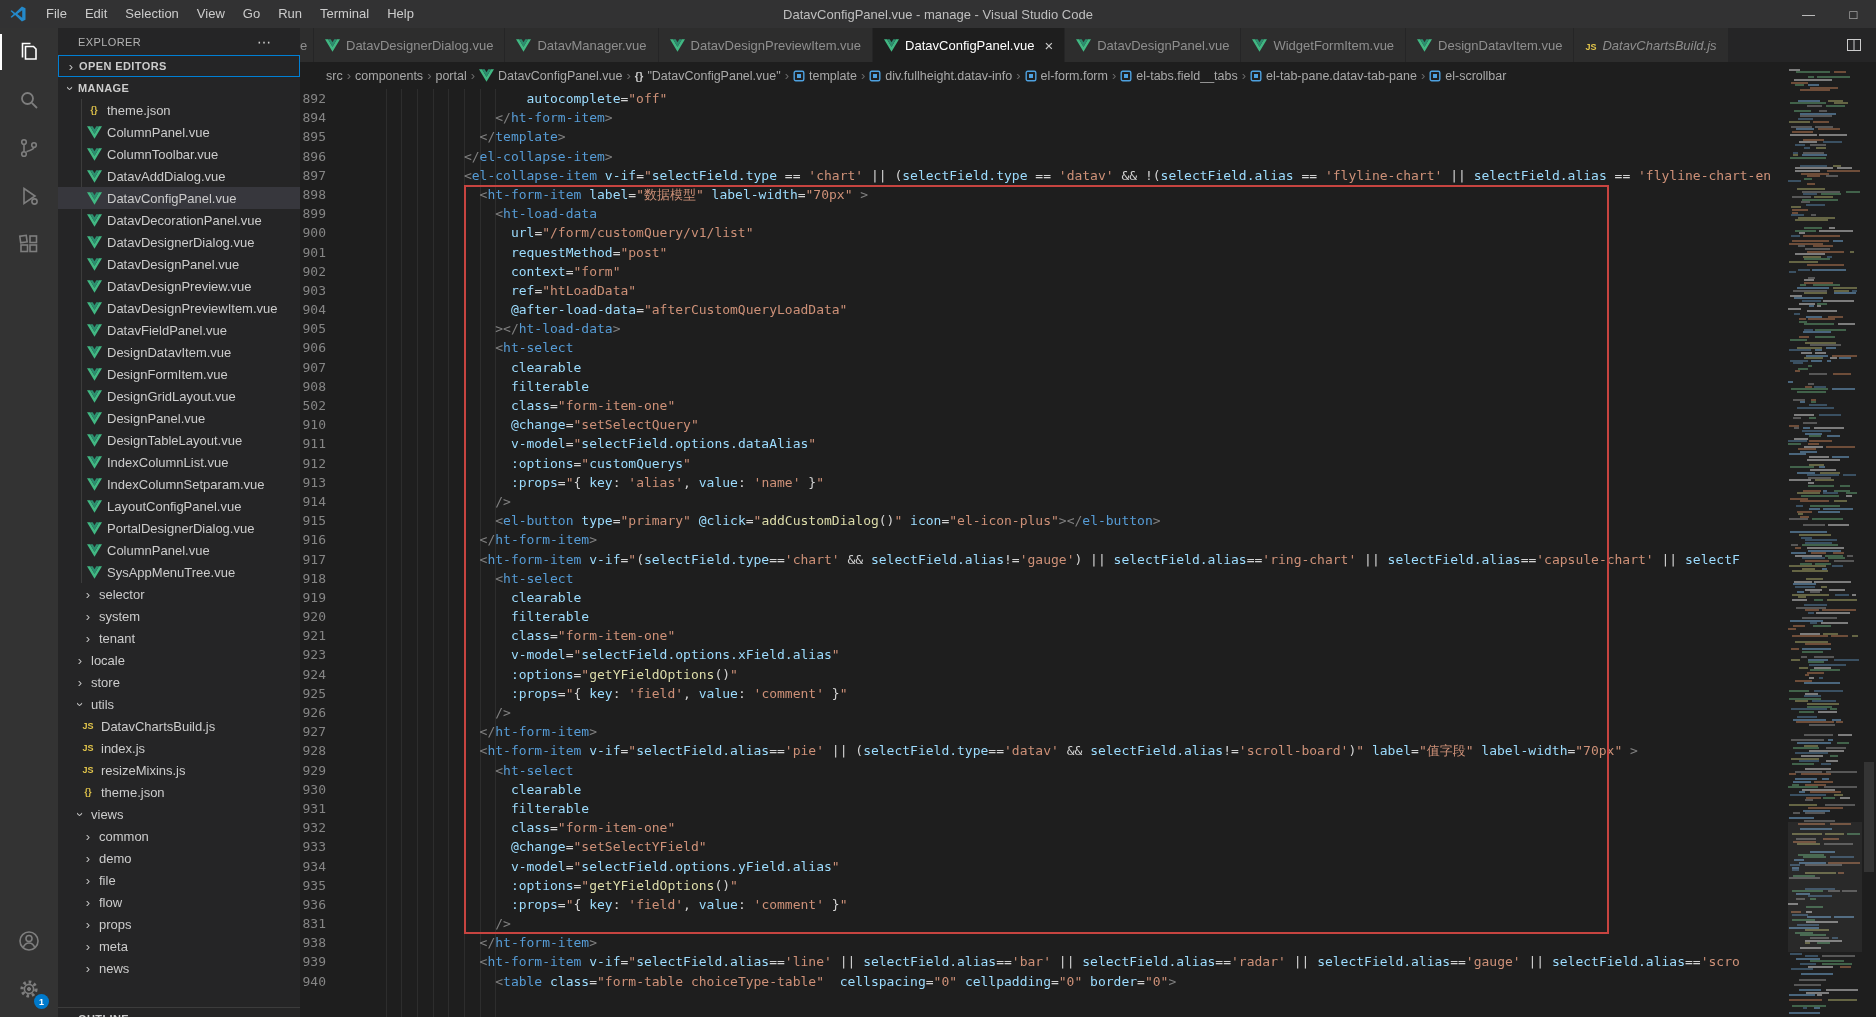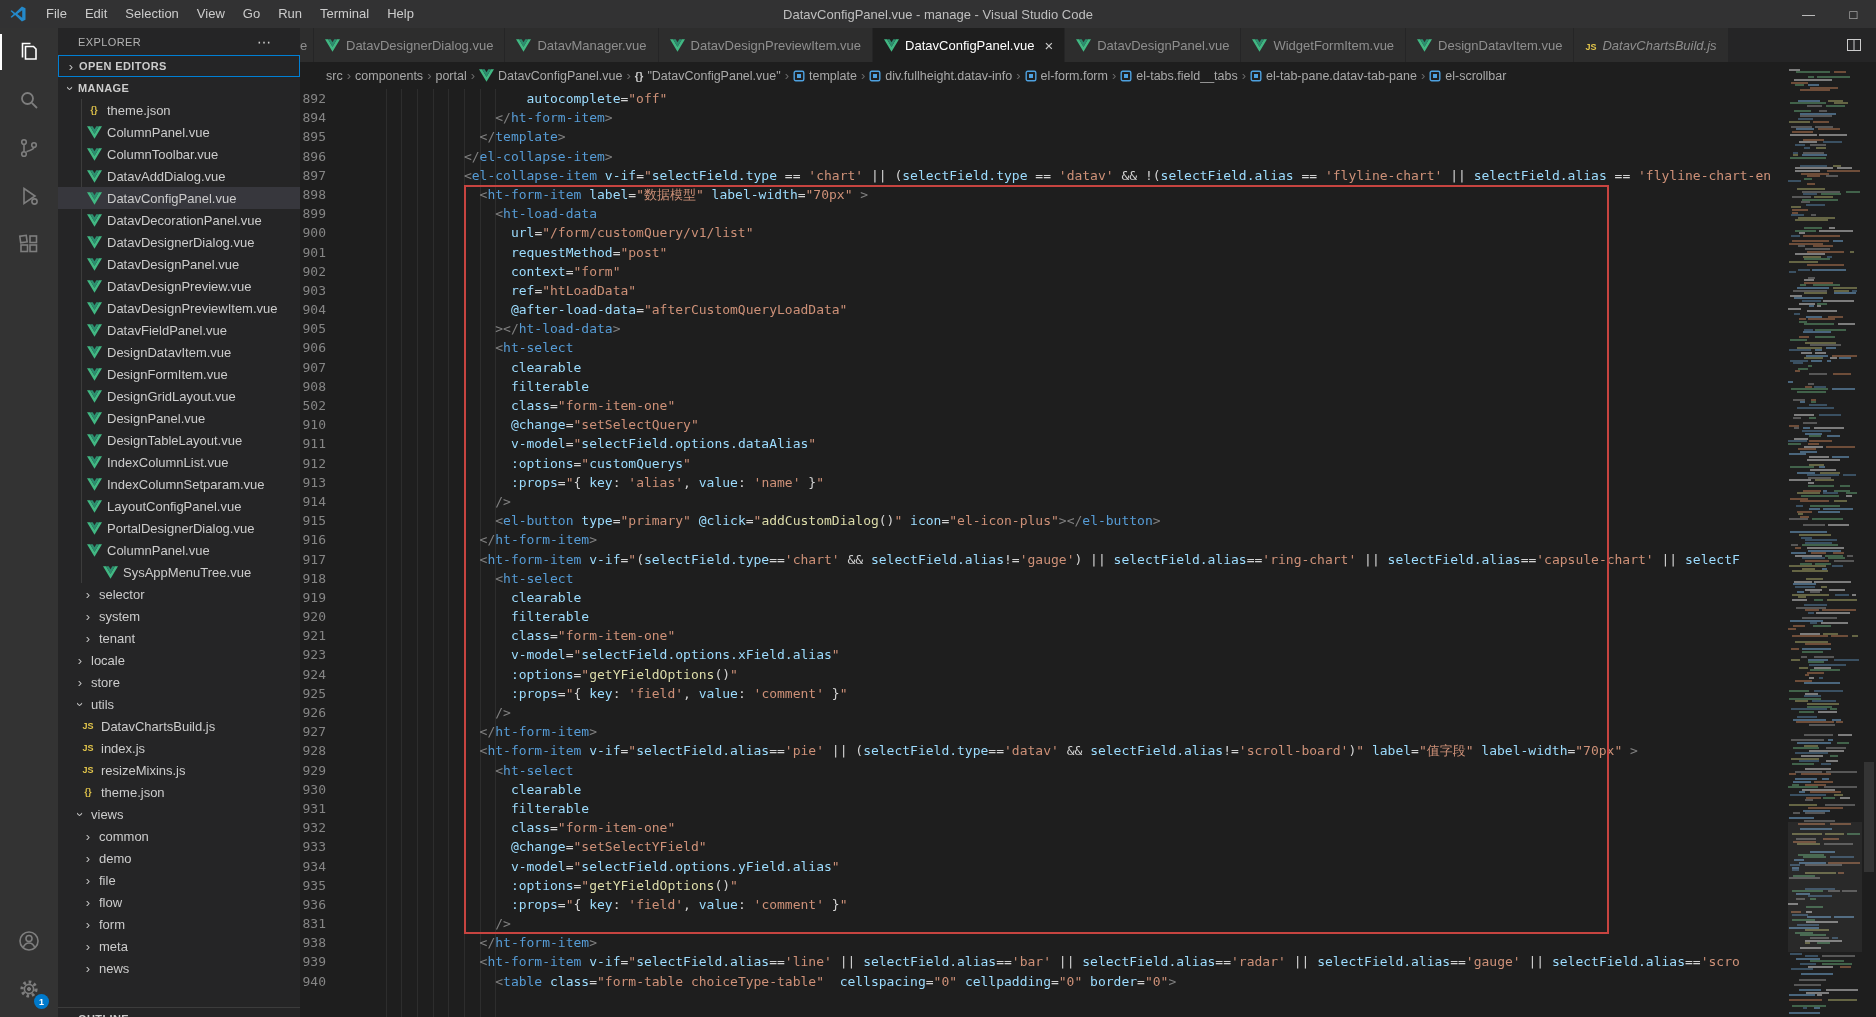--- a/index.html
+++ b/index.html
@@ -361,21 +361,21 @@
       </div>
       <div class="tree-row" style="padding-left: 28px;">
         <span class="tree-icon">
           <svg width="15" height="13" viewBox="0 0 24 20">
             <path fill="#41b883" d="M0 0h4.9L12 11.8 19.1 0H24L12 20z"></path>
             <path fill="#2c8f6f" d="M4.9 0h4.2L12 4.9 14.9 0h4.2L12 11.8z"></path>
           </svg>
         </span>
         <span>ColumnPanel.vue</span>
       </div>
-      <div class="tree-row" style="padding-left: 44px;">
+      <div class="tree-row" style="padding-left: 28px;">
         <span class="tree-icon">
           <svg width="15" height="13" viewBox="0 0 24 20">
             <path fill="#41b883" d="M0 0h4.9L12 11.8 19.1 0H24L12 20z"></path>
             <path fill="#2c8f6f" d="M4.9 0h4.2L12 4.9 14.9 0h4.2L12 11.8z"></path>
           </svg>
         </span>
         <span>SysAppMenuTree.vue</span>
       </div>
       <div class="tree-row" style="padding-left: 22px;">
         <span class="chev" style="margin-right: 3px;">›</span>
@@ -440,21 +440,21 @@
       <div class="tree-row" style="padding-left: 22px;">
         <span class="chev" style="margin-right: 3px;">›</span>
         <span>file</span>
       </div>
       <div class="tree-row" style="padding-left: 22px;">
         <span class="chev" style="margin-right: 3px;">›</span>
         <span>flow</span>
       </div>
       <div class="tree-row" style="padding-left: 22px;">
         <span class="chev" style="margin-right: 3px;">›</span>
-        <span>form</span>
+        <span>props</span>
       </div>
       <div class="tree-row" style="padding-left: 22px;">
         <span class="chev" style="margin-right: 3px;">›</span>
         <span>meta</span>
       </div>
       <div class="tree-row" style="padding-left: 22px;">
         <span class="chev" style="margin-right: 3px;">›</span>
         <span>news</span>
       </div>
     </div>

